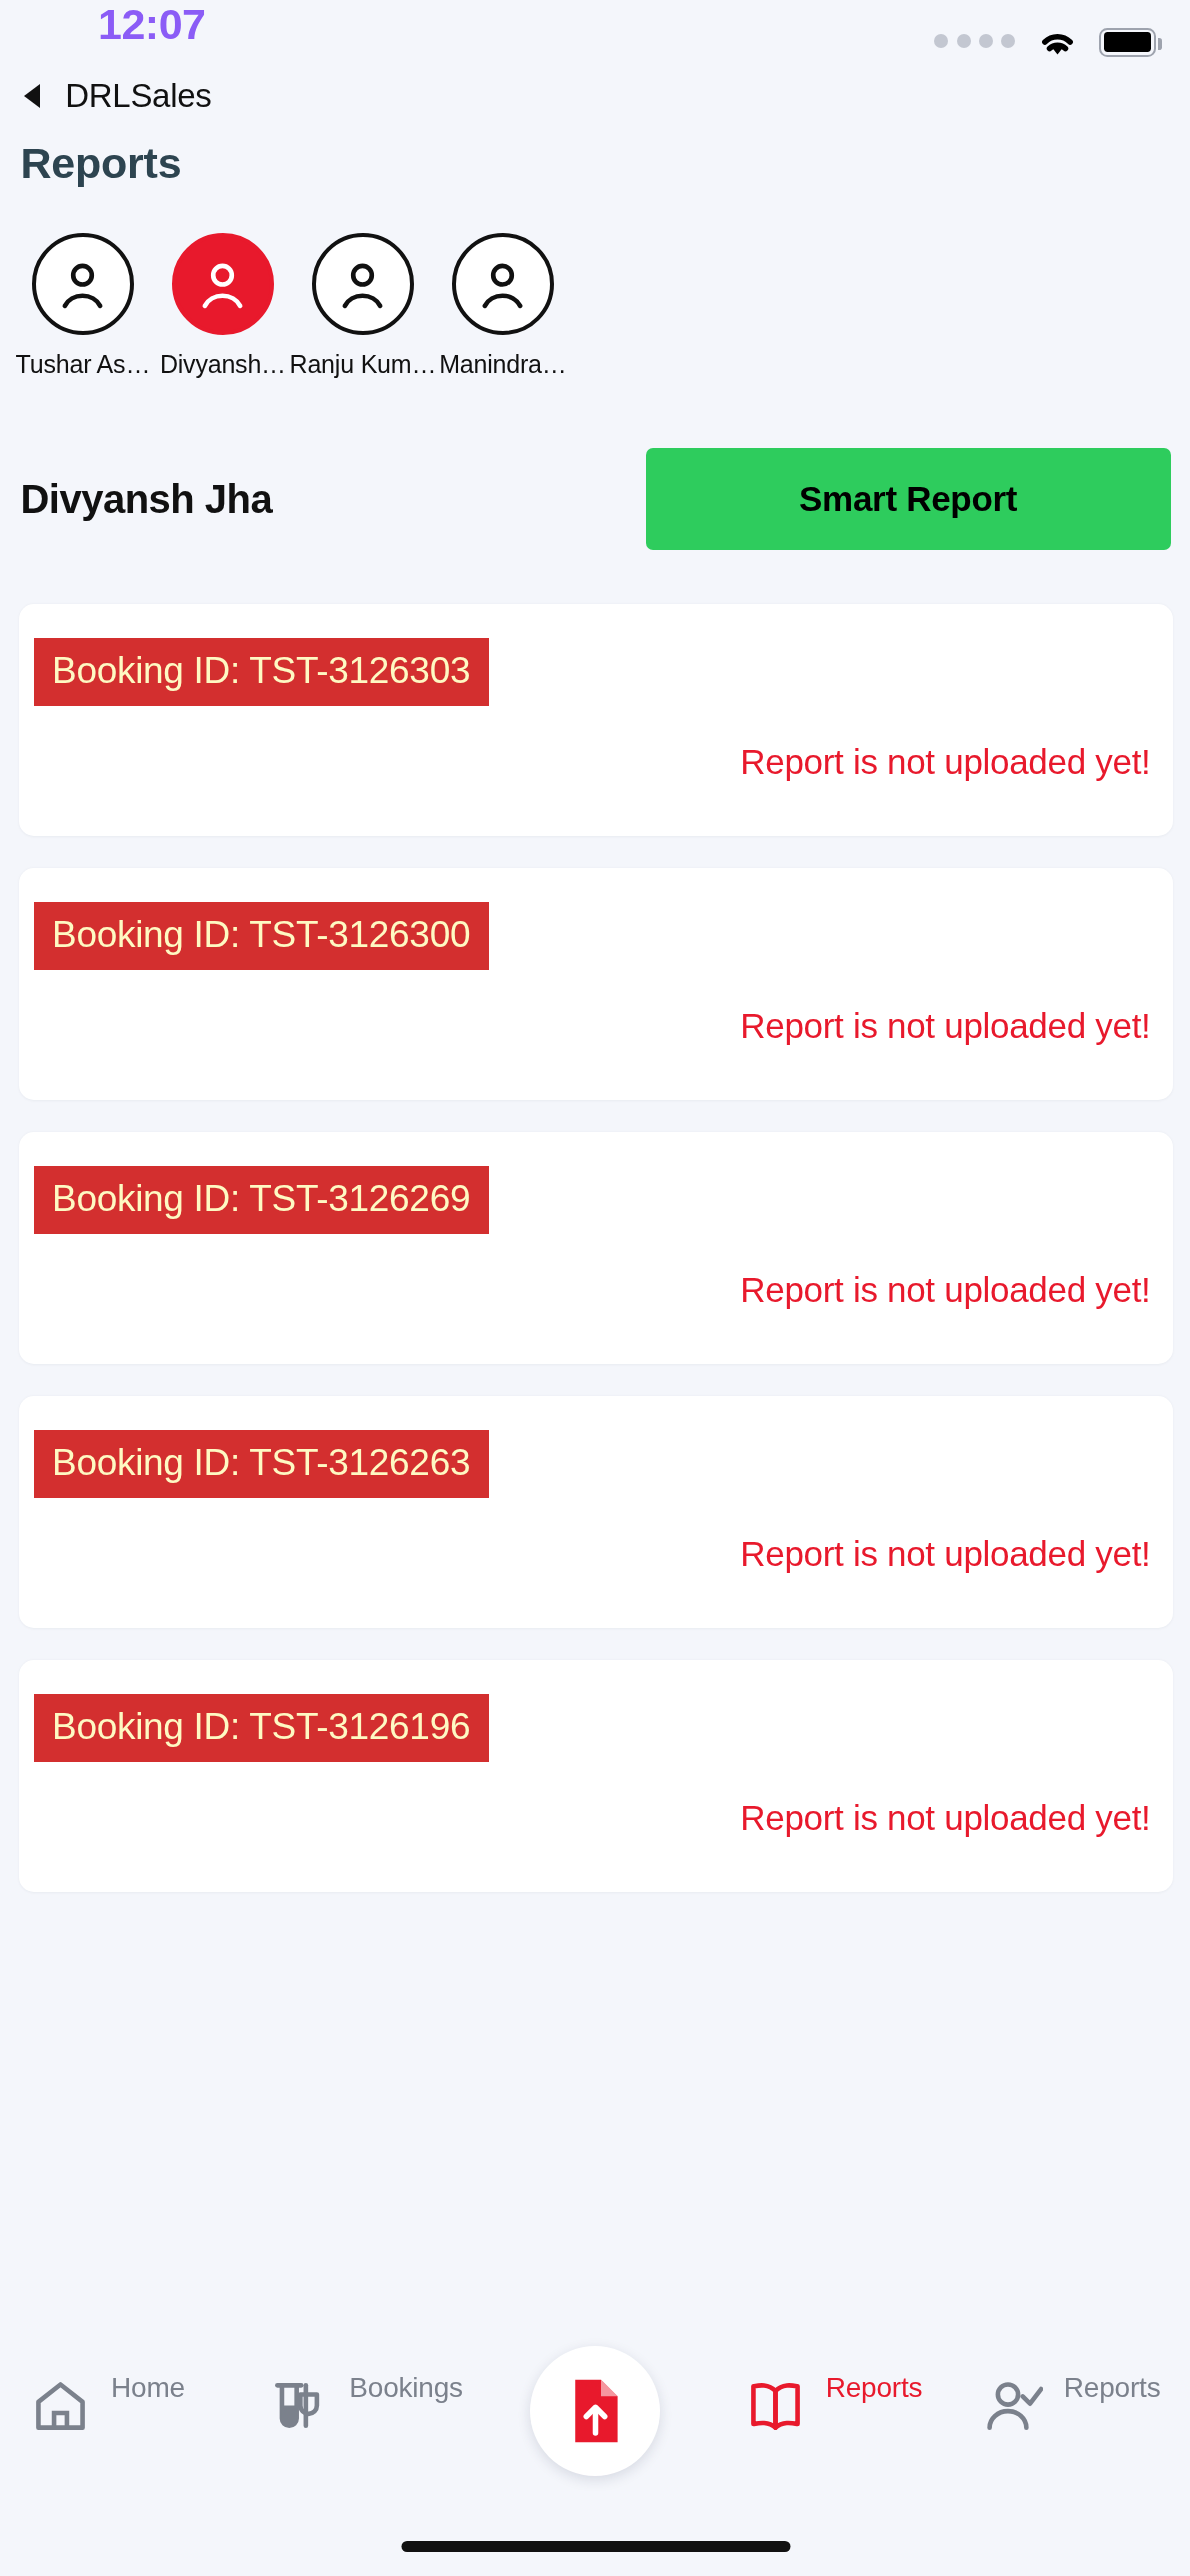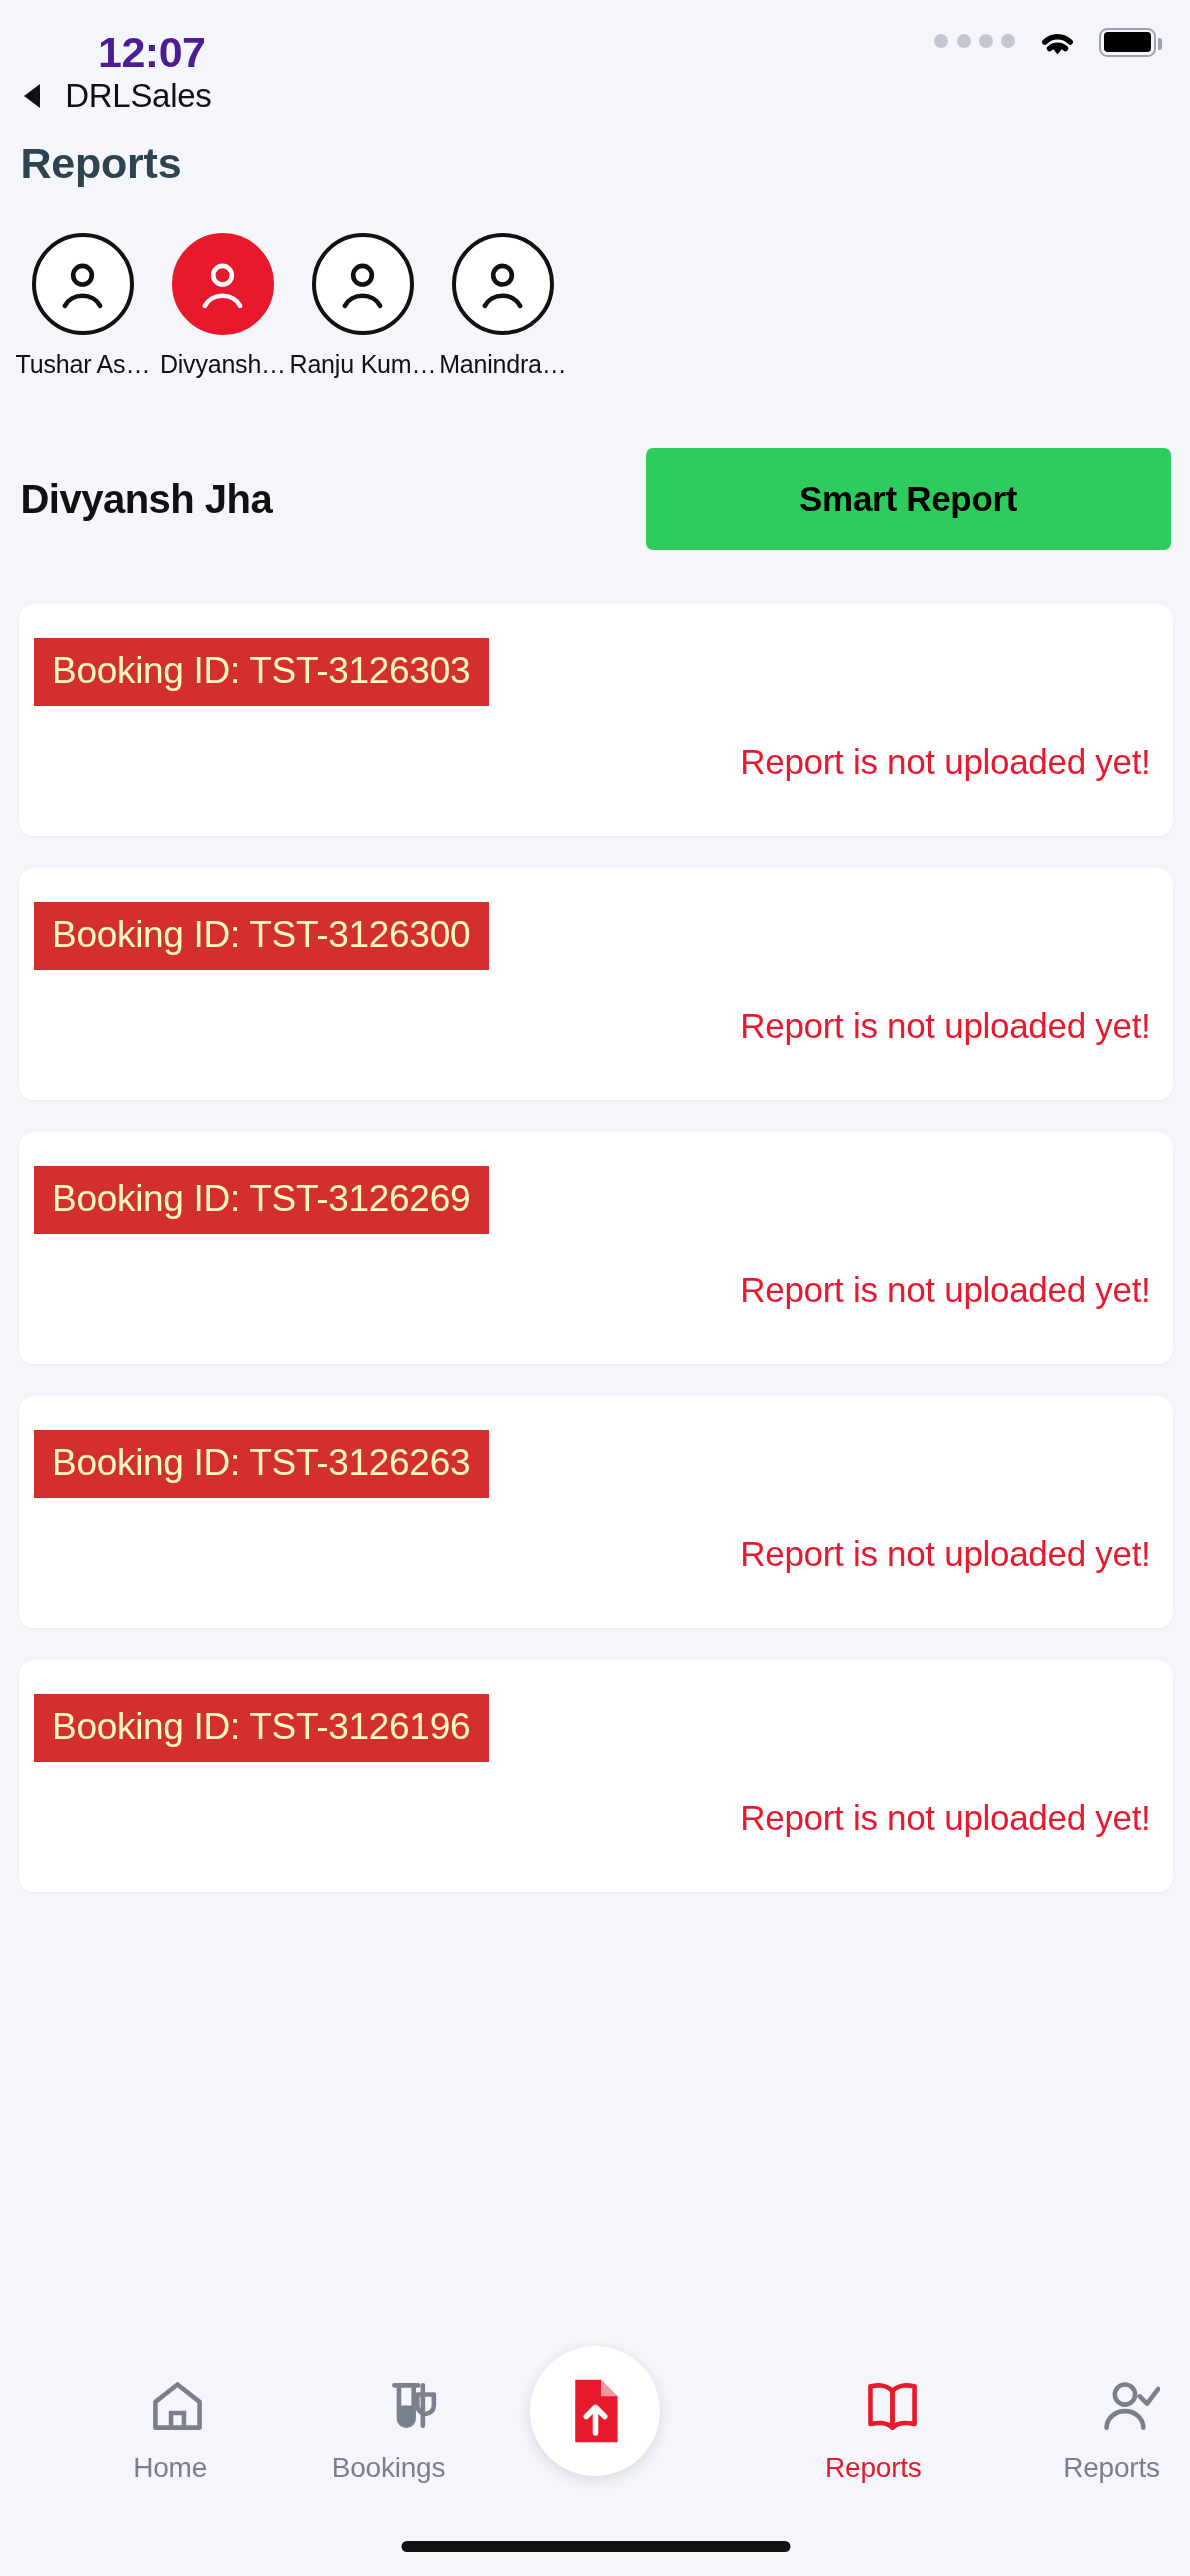--- a/index.html
+++ b/index.html
@@ -10,22 +10,22 @@
     overflow:hidden;
   }
 
   .phone { position:relative; width:1191px; height:2576px; background:#f4f6fb; }
 
   
   .statusbar {
     position:relative; height:85px; width:100%;
   }
   .status-time {
-    position:absolute; left:98px; top:28px;
-    font-size:43px; font-weight:700; color:#4c1d95;
+    position:absolute; left:98px; top:0;
+    font-size:43px; font-weight:700; color:#8b5cf6;
     letter-spacing:-0.5px;
   }
   .status-right {
     position:absolute; right:35px; top:26px;
     display:flex; align-items:center; gap:20.4px;
   }
   .sig-dots { display:flex; gap:8.3px; align-items:flex-end; padding-bottom:1.9px; }
   .sig-dots i { display:block; width:14px; height:14px; border-radius:50%; background:#c3c7d1; }
   .wifi { width:43px; height:32px; position:relative; }
   .battery {
@@ -106,21 +106,21 @@
     color:#e8192c; font-size:35px; letter-spacing:-0.3px;
   }
 
   
   .tabbar {
     position:absolute; left:0; bottom:0; width:100%; height:239px;
     background:#f4f6fb;
     display:flex; align-items:flex-start; justify-content:space-around;
     padding-top:35px;
   }
-  .tab { width:176px; display:flex; flex-direction:column; align-items:flex-end; gap:11px; cursor:pointer; }
+  .tab { width:176px; display:flex; flex-direction:row; align-items:flex-start; gap:21px; cursor:pointer; }
   .tab-label { font-size:28px; color:#7b818c; letter-spacing:-0.2px; }
   .tab.active .tab-label { color:#e8192c; }
   .tab-icon { height:69px; display:flex; align-items:center; justify-content:center; }
   .fab-wrap { width:176px; display:flex; justify-content:center; }
   .fab {
     width:130px; height:130px; border-radius:50%;
     background:#fff; box-shadow:0 3.7px 13px rgba(20,30,60,0.13);
     display:flex; align-items:center; justify-content:center;
     margin-top:-26px; cursor:pointer;
   }

